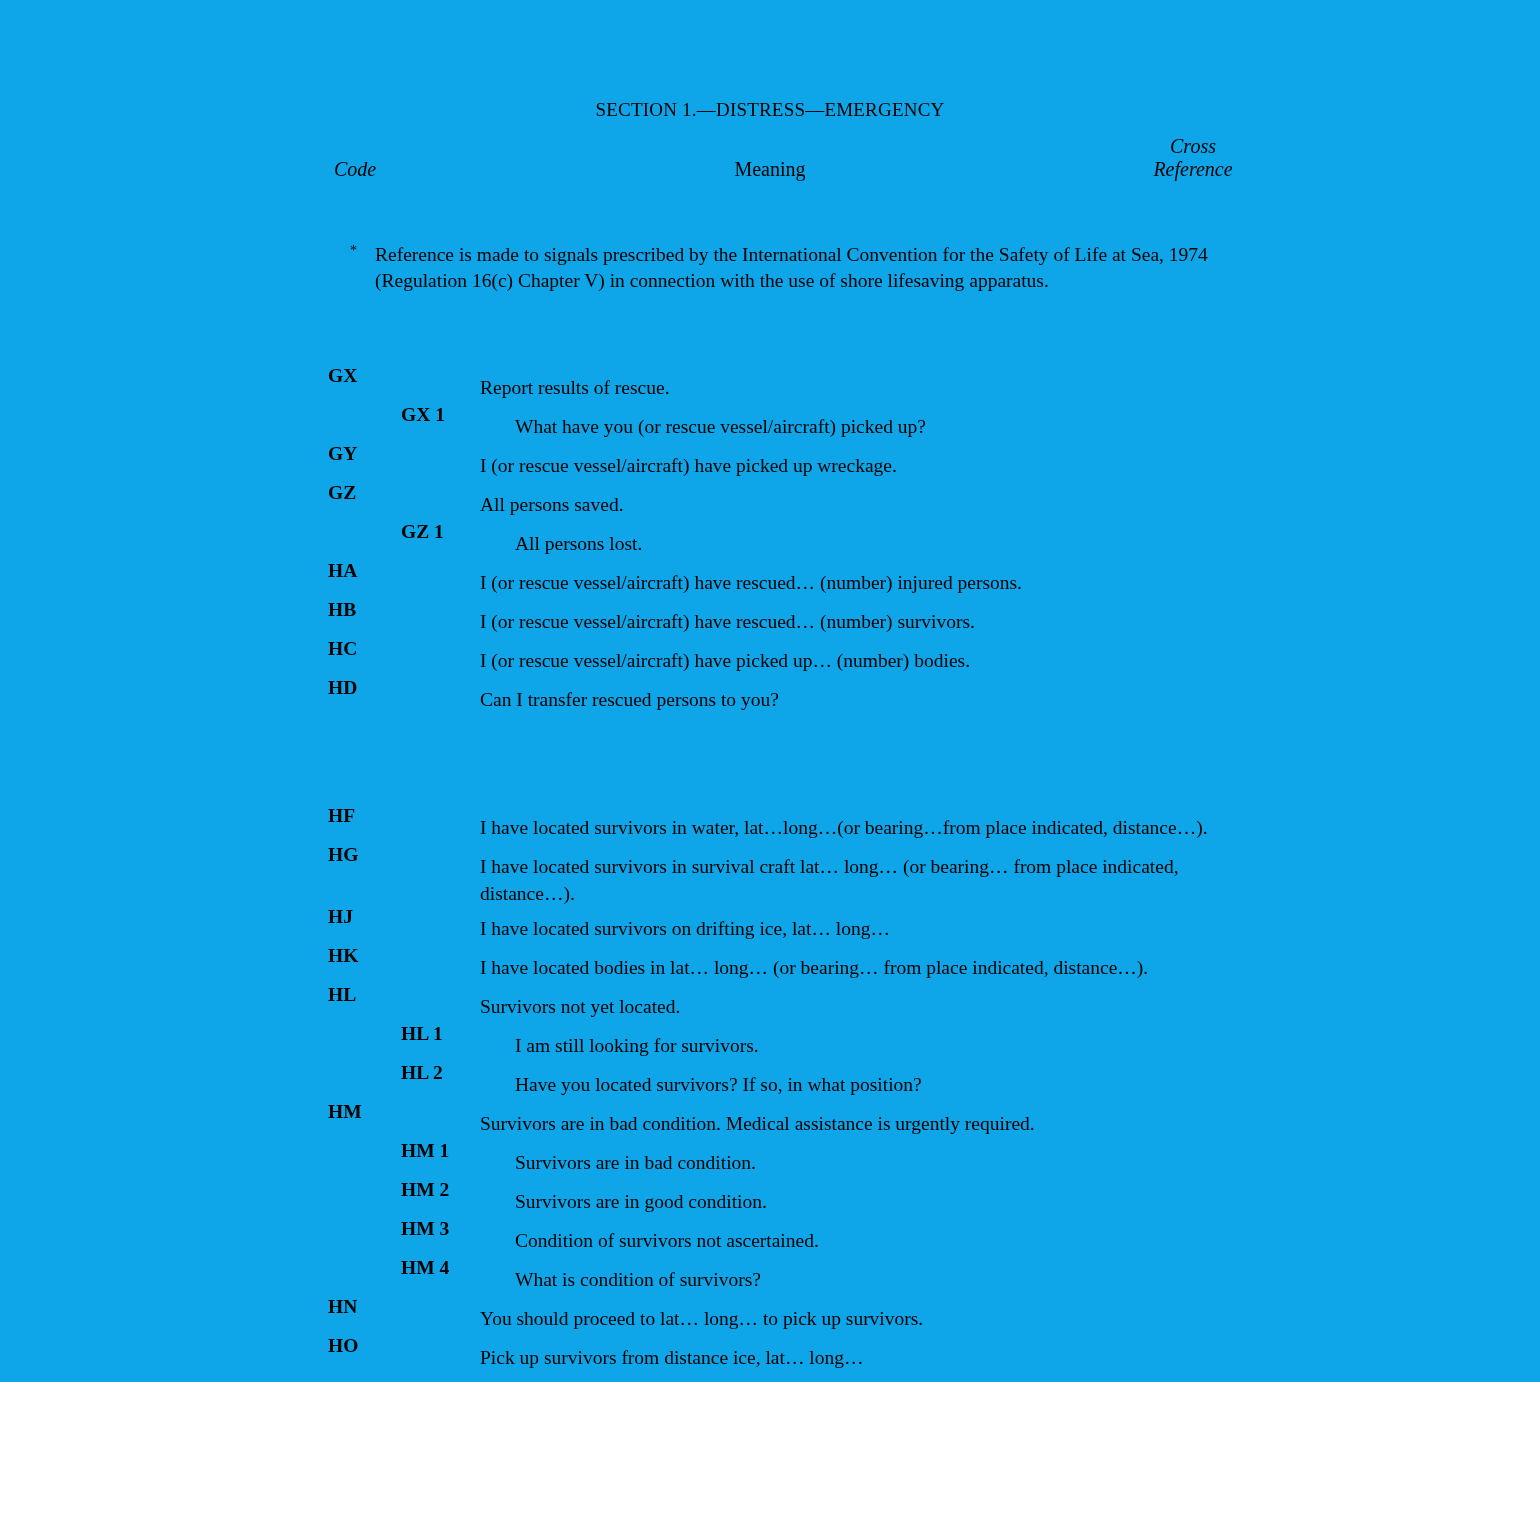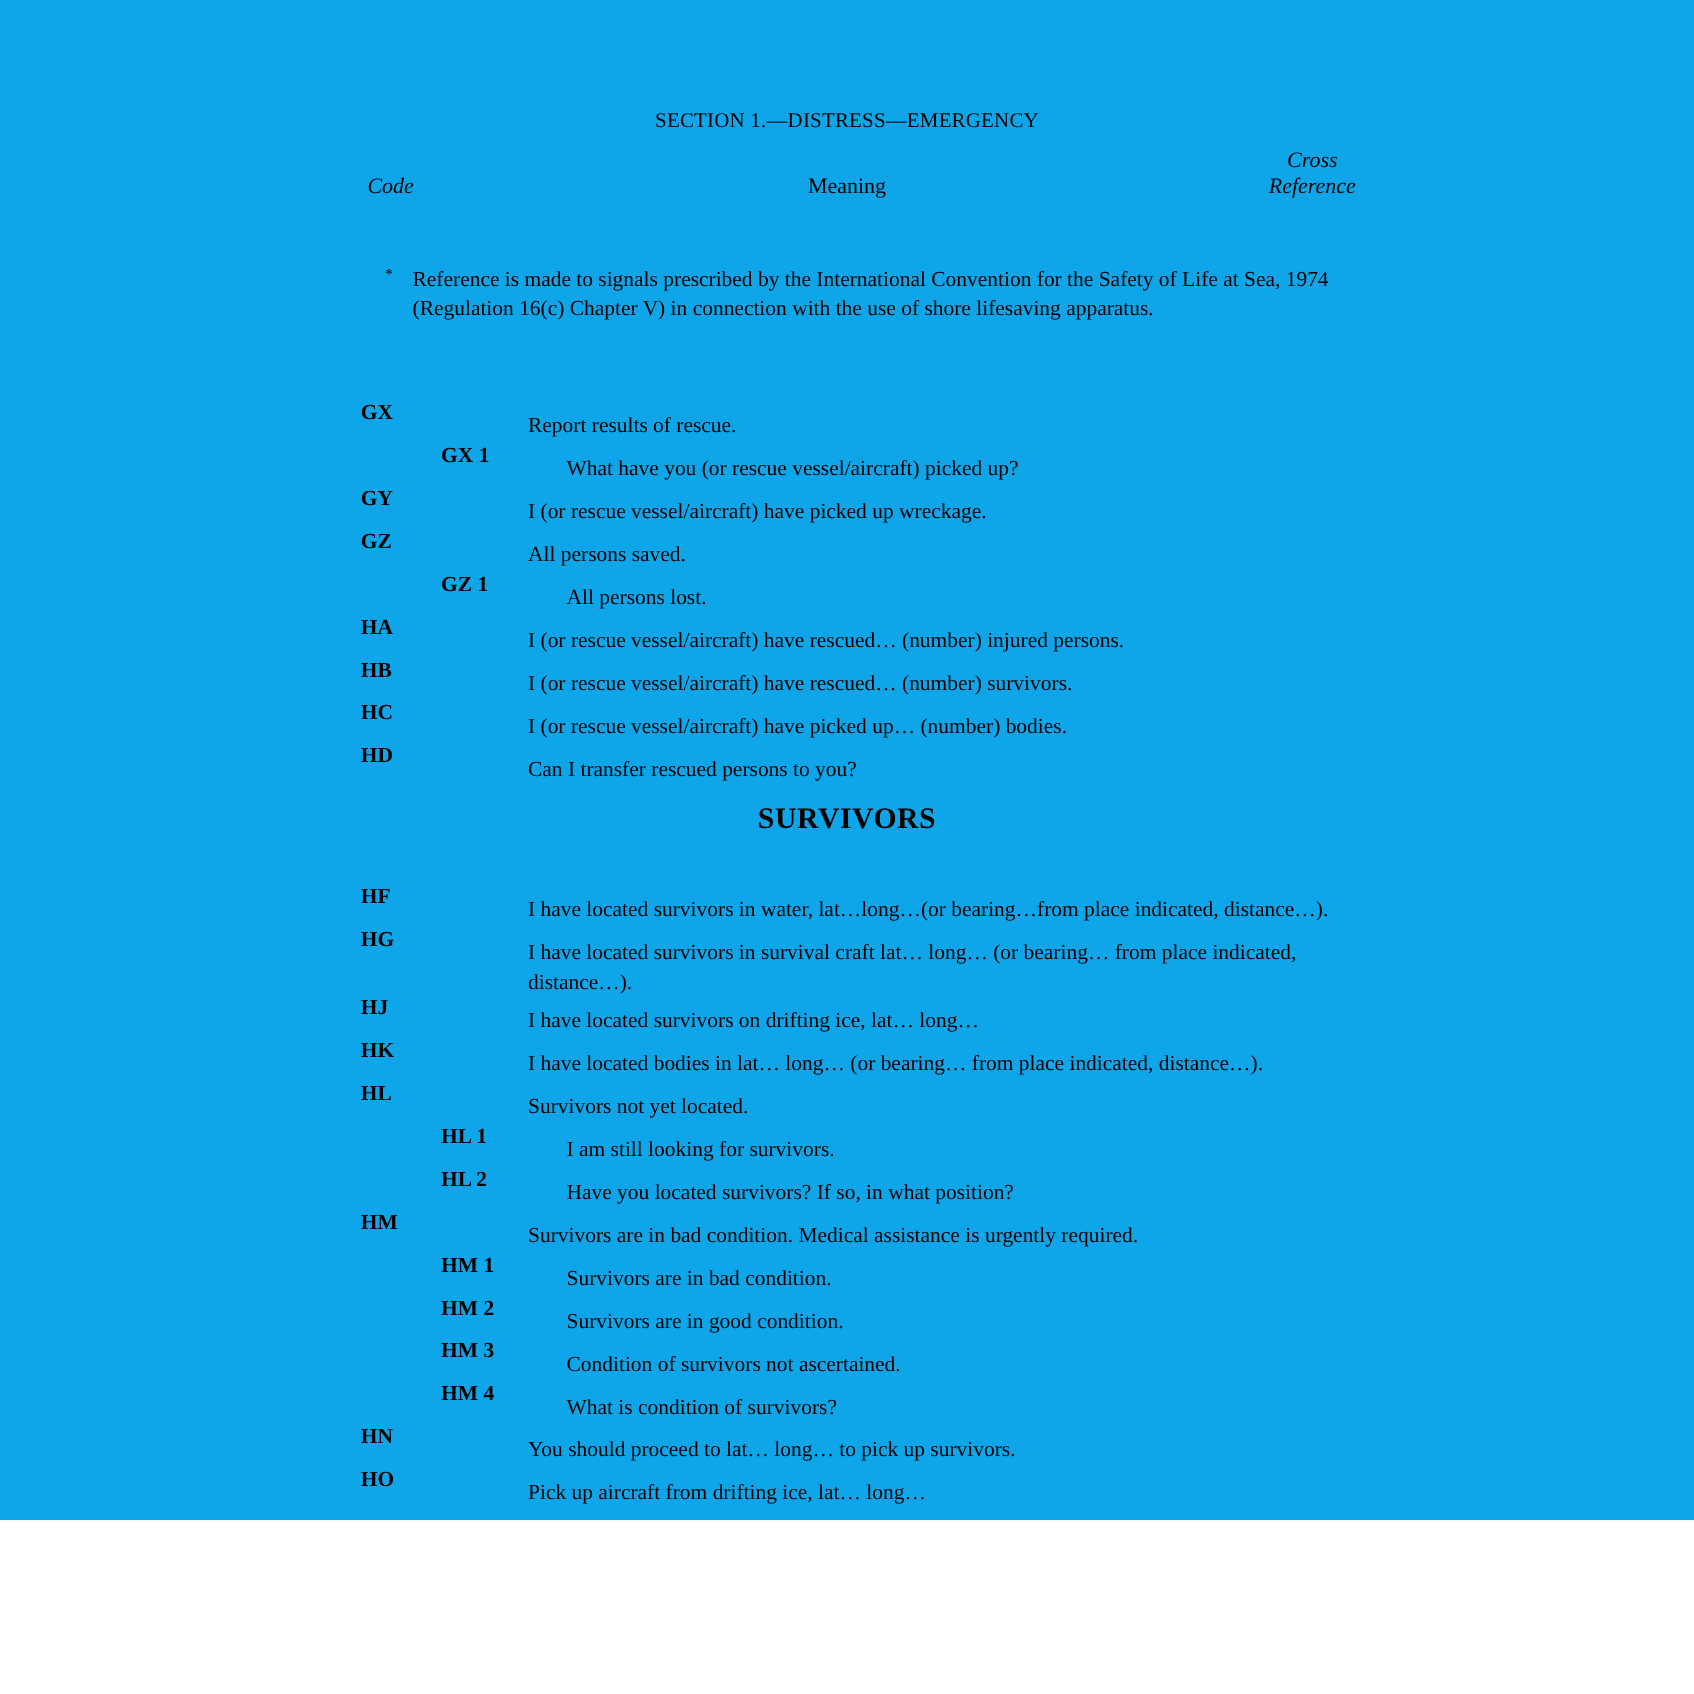--- a/index.html
+++ b/index.html
@@ -150,21 +150,20 @@
     <div>Cross</div>
     <div>Reference</div>
   </div>
 
   <div class="footnote">
     <span class="fn-mark">*</span>
     <span class="fn-body">Reference is made to signals prescribed by the International Convention for the Safety of Life at Sea, 1974 (Regulation 16(c) Chapter V) in connection with the use of shore lifesaving apparatus.</span>
   </div>
 
 
-  <div class="big-head">SURVIVORS</div>
 
   <div id="entry-layer">
       <div class="entry lvl1" style="top: 362px; left: 0px;">
         <span class="code">GX</span>
         <span class="meaning">Report results of rescue.</span>
       </div>
       <div class="entry lvl2" style="top: 401px; left: 0px;">
         <span class="code">GX 1</span>
         <span class="meaning">What have you (or rescue vessel/aircraft) picked up?</span>
       </div>
@@ -243,19 +242,19 @@
       <div class="entry lvl2" style="top: 1254px; left: 0px;">
         <span class="code">HM 4</span>
         <span class="meaning">What is condition of survivors?</span>
       </div>
       <div class="entry lvl1" style="top: 1293px; left: 0px;">
         <span class="code">HN</span>
         <span class="meaning">You should proceed to lat… long… to pick up survivors.</span>
       </div>
       <div class="entry lvl1" style="top: 1332px; left: 0px;">
         <span class="code">HO</span>
-        <span class="meaning">Pick up aircraft from drifting ice, lat… long…</span>
+        <span class="meaning">Pick up survivors from distance ice, lat… long…</span>
       </div>
     </div>
 
   <div class="folio">47</div>
 
 </div>
 
 </body></html>

